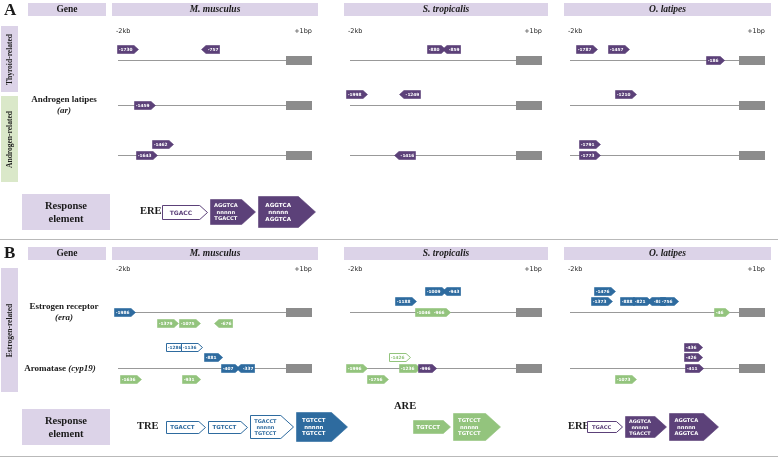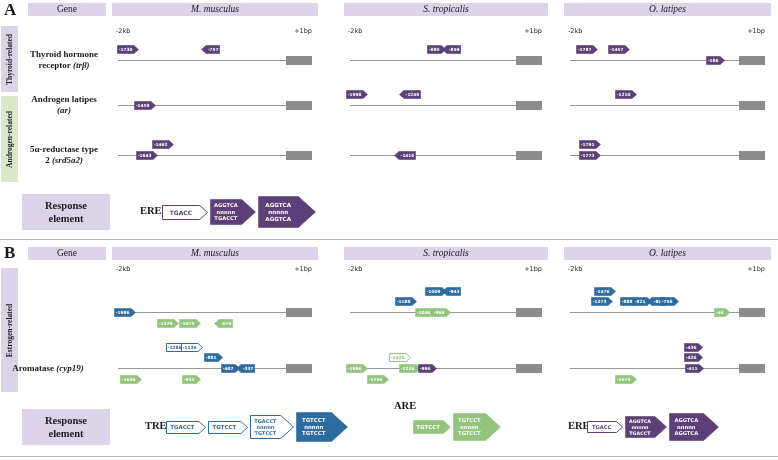--- a/index.html
+++ b/index.html
@@ -1,20 +1,20 @@
 <!DOCTYPE html>
 <html><head>
 <meta charset="utf-8">
 <style>
   html,body{margin:0;padding:0;background:#fff;}
   #figure{position:relative;width:778px;height:460px;background:#ffffff;
           font-family:"Liberation Serif",serif;overflow:hidden;color:#1a1a1a;}
   .panel-letter{position:absolute;font-size:17px;font-weight:bold;}
   .hdr{position:absolute;height:13px;line-height:13px;text-align:center;
-       font-size:9.5px;font-weight:normal;}
+       font-size:9.5px;font-weight:bold;}
   .italic{font-style:italic;}
   .side{position:absolute;display:flex;align-items:center;justify-content:center;}
   .side span{transform:rotate(-90deg);white-space:nowrap;font-size:7.5px;font-weight:bold;}
   .gname{position:absolute;display:flex;align-items:center;justify-content:center;}
   .gname .inner{text-align:center;font-size:9px;font-weight:bold;line-height:1.2;}
   .scale{position:absolute;font-family:"DejaVu Sans",sans-serif;font-size:6.5px;color:#222;}
   .resp-label{position:absolute;display:flex;align-items:center;justify-content:center;
               text-align:center;font-size:10.5px;font-weight:bold;}
   .resp-label .inner{width:58px;line-height:1.25;}
   .lead{position:absolute;font-size:10.5px;font-weight:bold;}
@@ -29,23 +29,20 @@
     <div class="hdr" style="left: 28px; top: 3px; width: 78px; background: rgb(220, 211, 232);">Gene</div>
     <div class="hdr italic" style="left: 112px; top: 3px; width: 206px; background: rgb(220, 211, 232);">M. musculus</div>
     <div class="hdr italic" style="left: 344px; top: 3px; width: 204px; background: rgb(220, 211, 232);">S. tropicalis</div>
     <div class="hdr italic" style="left: 564px; top: 3px; width: 207px; background: rgb(220, 211, 232);">O. latipes</div>
     <div class="side" style="left: 1px; top: 26px; width: 17px; height: 66px; background: rgb(220, 211, 232);">
       <span>Thyroid-related</span>
     </div>
     <div class="side" style="left: 1px; top: 96px; width: 17px; height: 86px; background: rgb(218, 232, 201);">
       <span>Androgen-related</span>
     </div>
-    <div class="gname" style="left: 28px; top: 38px; width: 72px; height: 44px;">
-      <div class="inner"><span>Thyroid hormone receptor </span><i>(trβ)</i></div>
-    </div>
     <div class="abs" style="left: 118px; top: 60px; width: 194px; height: 1px; background: rgb(153, 153, 153);"></div>
     <div class="abs" style="left: 286px; top: 56px; width: 26px; height: 9px; background: rgb(140, 140, 140);"></div>
     <div class="scale" style="left: 116px; top: 27px;">-2kb</div>
     <div class="scale" style="left: 280px; top: 27px; width: 32px; text-align: right;">+1bp</div>
     <div class="abs nolh" style="left: 117.08px; top: 44.5px;"><svg width="22" height="9">
         <polygon points="0.5,0.5 17.05,0.5 21.5,4.5 17.05,8.5 0.5,8.5" fill="#5C4179" stroke="#5C4179" stroke-width="0.6"></polygon>
         <text text-anchor="middle" fill="#ffffff" font-family="DejaVu Sans, sans-serif" font-size="4.3" font-weight="bold"><tspan x="8.525" y="6.005">-1730</tspan></text>
       </svg></div>
     <div class="abs nolh" style="left: 200.8px; top: 44.5px;"><svg width="19.2" height="9">
         <polygon points="4.95,0.5 18.7,0.5 18.7,8.5 4.95,8.5 0.5,4.5" fill="#5C4179" stroke="#5C4179" stroke-width="0.6"></polygon>
@@ -97,23 +94,20 @@
     <div class="abs nolh" style="left: 398.76px; top: 89.5px;"><svg width="22" height="9">
         <polygon points="4.95,0.5 21.5,0.5 21.5,8.5 4.95,8.5 0.5,4.5" fill="#5C4179" stroke="#5C4179" stroke-width="0.6"></polygon>
         <text text-anchor="middle" fill="#ffffff" font-family="DejaVu Sans, sans-serif" font-size="4.3" font-weight="bold"><tspan x="13.475" y="6.005">-1249</tspan></text>
       </svg></div>
     <div class="abs" style="left: 570px; top: 105px; width: 195px; height: 1px; background: rgb(153, 153, 153);"></div>
     <div class="abs" style="left: 739px; top: 101px; width: 26px; height: 9px; background: rgb(140, 140, 140);"></div>
     <div class="abs nolh" style="left: 614.77px; top: 89.5px;"><svg width="22" height="9">
         <polygon points="0.5,0.5 17.05,0.5 21.5,4.5 17.05,8.5 0.5,8.5" fill="#5C4179" stroke="#5C4179" stroke-width="0.6"></polygon>
         <text text-anchor="middle" fill="#ffffff" font-family="DejaVu Sans, sans-serif" font-size="4.3" font-weight="bold"><tspan x="8.525" y="6.005">-1210</tspan></text>
       </svg></div>
-    <div class="gname" style="left: 28px; top: 133px; width: 72px; height: 44px;">
-      <div class="inner"><span>5α-reductase type 2 </span><i>(srd5a2)</i></div>
-    </div>
     <div class="abs" style="left: 118px; top: 155px; width: 194px; height: 1px; background: rgb(153, 153, 153);"></div>
     <div class="abs" style="left: 286px; top: 151px; width: 26px; height: 9px; background: rgb(140, 140, 140);"></div>
     <div class="abs nolh" style="left: 135.56px; top: 150.5px;"><svg width="22" height="9">
         <polygon points="0.5,0.5 17.05,0.5 21.5,4.5 17.05,8.5 0.5,8.5" fill="#5C4179" stroke="#5C4179" stroke-width="0.6"></polygon>
         <text text-anchor="middle" fill="#ffffff" font-family="DejaVu Sans, sans-serif" font-size="4.3" font-weight="bold"><tspan x="8.525" y="6.005">-1643</tspan></text>
       </svg></div>
     <div class="abs nolh" style="left: 152.36px; top: 139.5px;"><svg width="22" height="9">
         <polygon points="0.5,0.5 17.05,0.5 21.5,4.5 17.05,8.5 0.5,8.5" fill="#5C4179" stroke="#5C4179" stroke-width="0.6"></polygon>
         <text text-anchor="middle" fill="#ffffff" font-family="DejaVu Sans, sans-serif" font-size="4.3" font-weight="bold"><tspan x="8.525" y="6.005">-1462</tspan></text>
       </svg></div>
@@ -150,20 +144,23 @@
         <text text-anchor="middle" fill="#ffffff" font-family="DejaVu Sans, sans-serif" font-size="5.6" font-weight="bold"><tspan x="20.2" y="11.159999999999998">AGGTCA</tspan><tspan x="20.2" y="17.96">nnnnn</tspan><tspan x="20.2" y="24.76">AGGTCA</tspan></text>
       </svg></div>
     <div class="panel-letter" style="left: 4px; top: 243px;">B</div>
     <div class="hdr" style="left: 28px; top: 247px; width: 78px; background: rgb(220, 211, 232);">Gene</div>
     <div class="hdr italic" style="left: 112px; top: 247px; width: 206px; background: rgb(220, 211, 232);">M. musculus</div>
     <div class="hdr italic" style="left: 344px; top: 247px; width: 204px; background: rgb(220, 211, 232);">S. tropicalis</div>
     <div class="hdr italic" style="left: 564px; top: 247px; width: 207px; background: rgb(220, 211, 232);">O. latipes</div>
     <div class="side" style="left: 1px; top: 268px; width: 17px; height: 124px; background: rgb(220, 211, 232);">
       <span>Estrogen-related</span>
     </div>
+    <div class="gname" style="left: 28px; top: 290px; width: 72px; height: 44px;">
+      <div class="inner"><span>Estrogen receptor </span><i>(era)</i></div>
+    </div>
     <div class="abs" style="left: 118px; top: 312px; width: 194px; height: 1px; background: rgb(153, 153, 153);"></div>
     <div class="abs" style="left: 286px; top: 308px; width: 26px; height: 9px; background: rgb(140, 140, 140);"></div>
     <div class="scale" style="left: 116px; top: 265px;">-2kb</div>
     <div class="scale" style="left: 280px; top: 265px; width: 32px; text-align: right;">+1bp</div>
     <div class="abs nolh" style="left: 114px; top: 307.5px;"><svg width="22" height="9">
         <polygon points="0.5,0.5 17.05,0.5 21.5,4.5 17.05,8.5 0.5,8.5" fill="#2E6B9F" stroke="#2E6B9F" stroke-width="0.6"></polygon>
         <text text-anchor="middle" fill="#ffffff" font-family="DejaVu Sans, sans-serif" font-size="4.3" font-weight="bold"><tspan x="8.525" y="6.005">-1986</tspan></text>
       </svg></div>
     <div class="abs nolh" style="left: 157.4px; top: 318.5px;"><svg width="22" height="9">
         <polygon points="0.5,0.5 17.05,0.5 21.5,4.5 17.05,8.5 0.5,8.5" fill="#93C47D" stroke="#93C47D" stroke-width="0.6"></polygon>
@@ -226,21 +223,21 @@
         <text text-anchor="middle" fill="#ffffff" font-family="DejaVu Sans, sans-serif" font-size="4.3" font-weight="bold"><tspan x="12.075" y="6.005">-801</tspan></text>
       </svg></div>
     <div class="abs nolh" style="left: 660.11px; top: 296.5px;"><svg width="19.2" height="9">
         <polygon points="0.5,0.5 14.25,0.5 18.7,4.5 14.25,8.5 0.5,8.5" fill="#2E6B9F" stroke="#2E6B9F" stroke-width="0.6"></polygon>
         <text text-anchor="middle" fill="#ffffff" font-family="DejaVu Sans, sans-serif" font-size="4.3" font-weight="bold"><tspan x="7.125" y="6.005">-756</tspan></text>
       </svg></div>
     <div class="abs nolh" style="left: 713.9px; top: 307.5px;"><svg width="16.4" height="9">
         <polygon points="0.5,0.5 11.45,0.5 15.899999999999999,4.5 11.45,8.5 0.5,8.5" fill="#93C47D" stroke="#93C47D" stroke-width="0.6"></polygon>
         <text text-anchor="middle" fill="#ffffff" font-family="DejaVu Sans, sans-serif" font-size="4.3" font-weight="bold"><tspan x="5.725" y="6.005">-46</tspan></text>
       </svg></div>
-    <div class="gname" style="left: 12px; top: 346px; width: 72px; height: 44px; align-items: center;">
+    <div class="gname" style="left: 24px; top: 346px; width: 72px; height: 44px; align-items: center;">
       <div class="inner"><span>Aromatase </span><i>(cyp19)</i></div>
     </div>
     <div class="abs" style="left: 118px; top: 368px; width: 194px; height: 1px; background: rgb(153, 153, 153);"></div>
     <div class="abs" style="left: 286px; top: 364px; width: 26px; height: 9px; background: rgb(140, 140, 140);"></div>
     <div class="abs nolh" style="left: 165.8px; top: 342.5px;"><svg width="22" height="9">
         <polygon points="0.5,0.5 17.05,0.5 21.5,4.5 17.05,8.5 0.5,8.5" fill="#ffffff" stroke="#2E6B9F" stroke-width="1"></polygon>
         <text text-anchor="middle" fill="#2E6B9F" font-family="DejaVu Sans, sans-serif" font-size="4.3" font-weight="bold"><tspan x="8.525" y="6.005">-1286</tspan></text>
       </svg></div>
     <div class="abs nolh" style="left: 180.92px; top: 342.5px;"><svg width="22" height="9">
         <polygon points="0.5,0.5 17.05,0.5 21.5,4.5 17.05,8.5 0.5,8.5" fill="#ffffff" stroke="#2E6B9F" stroke-width="1"></polygon>
@@ -302,21 +299,21 @@
         <polygon points="0.5,0.5 14.25,0.5 18.7,4.5 14.25,8.5 0.5,8.5" fill="#5C4179" stroke="#5C4179" stroke-width="0.6"></polygon>
         <text text-anchor="middle" fill="#ffffff" font-family="DejaVu Sans, sans-serif" font-size="4.3" font-weight="bold"><tspan x="7.125" y="6.005">-426</tspan></text>
       </svg></div>
     <div class="abs nolh" style="left: 685.46px; top: 363.5px;"><svg width="19.2" height="9">
         <polygon points="0.5,0.5 14.25,0.5 18.7,4.5 14.25,8.5 0.5,8.5" fill="#5C4179" stroke="#5C4179" stroke-width="0.6"></polygon>
         <text text-anchor="middle" fill="#ffffff" font-family="DejaVu Sans, sans-serif" font-size="4.3" font-weight="bold"><tspan x="7.125" y="6.005">-411</tspan></text>
       </svg></div>
     <div class="resp-label" style="left: 22px; top: 409px; width: 88px; height: 36px; background: rgb(220, 211, 232);">
       <div class="inner">Response element</div>
     </div>
-    <div class="lead" style="left: 145px; top: 420px;">TRE</div>
+    <div class="lead" style="left: 137px; top: 420px;">TRE</div>
     <div class="abs nolh" style="left: 166px; top: 420.5px;"><svg width="40" height="13">
         <polygon points="0.5,0.5 32.85,0.5 39.5,6.5 32.85,12.5 0.5,12.5" fill="#ffffff" stroke="#2E6B9F" stroke-width="1"></polygon>
         <text text-anchor="middle" fill="#2E6B9F" font-family="DejaVu Sans, sans-serif" font-size="5.5" font-weight="bold"><tspan x="16.425" y="8.425">TGACCT</tspan></text>
       </svg></div>
     <div class="abs nolh" style="left: 208px; top: 420.5px;"><svg width="40" height="13">
         <polygon points="0.5,0.5 32.85,0.5 39.5,6.5 32.85,12.5 0.5,12.5" fill="#ffffff" stroke="#2E6B9F" stroke-width="1"></polygon>
         <text text-anchor="middle" fill="#2E6B9F" font-family="DejaVu Sans, sans-serif" font-size="5.5" font-weight="bold"><tspan x="16.425" y="8.425">TGTCCT</tspan></text>
       </svg></div>
     <div class="abs nolh" style="left: 250px; top: 415px;"><svg width="44" height="24">
         <polygon points="0.5,0.5 30.799999999999997,0.5 43.5,12 30.799999999999997,23.5 0.5,23.5" fill="#ffffff" stroke="#2E6B9F" stroke-width="1"></polygon>

